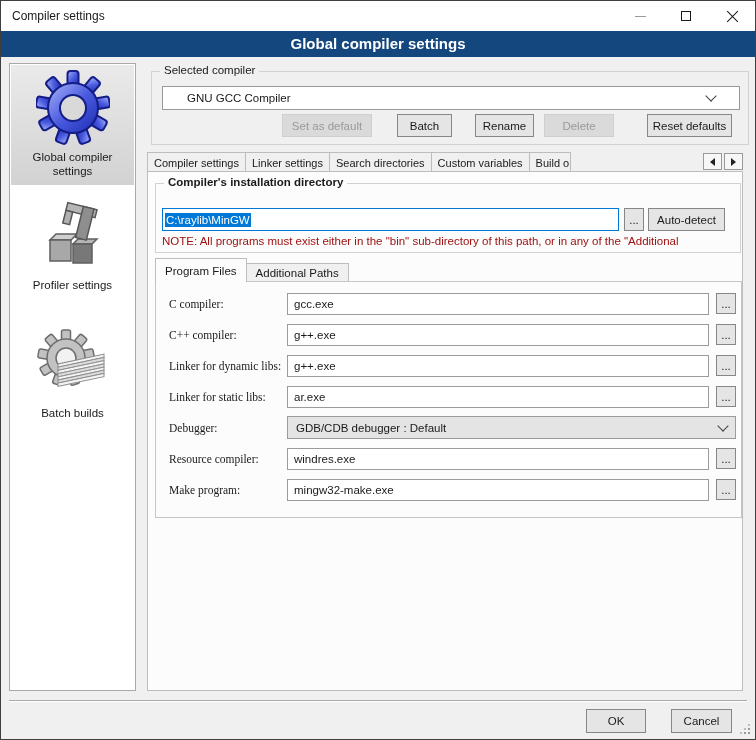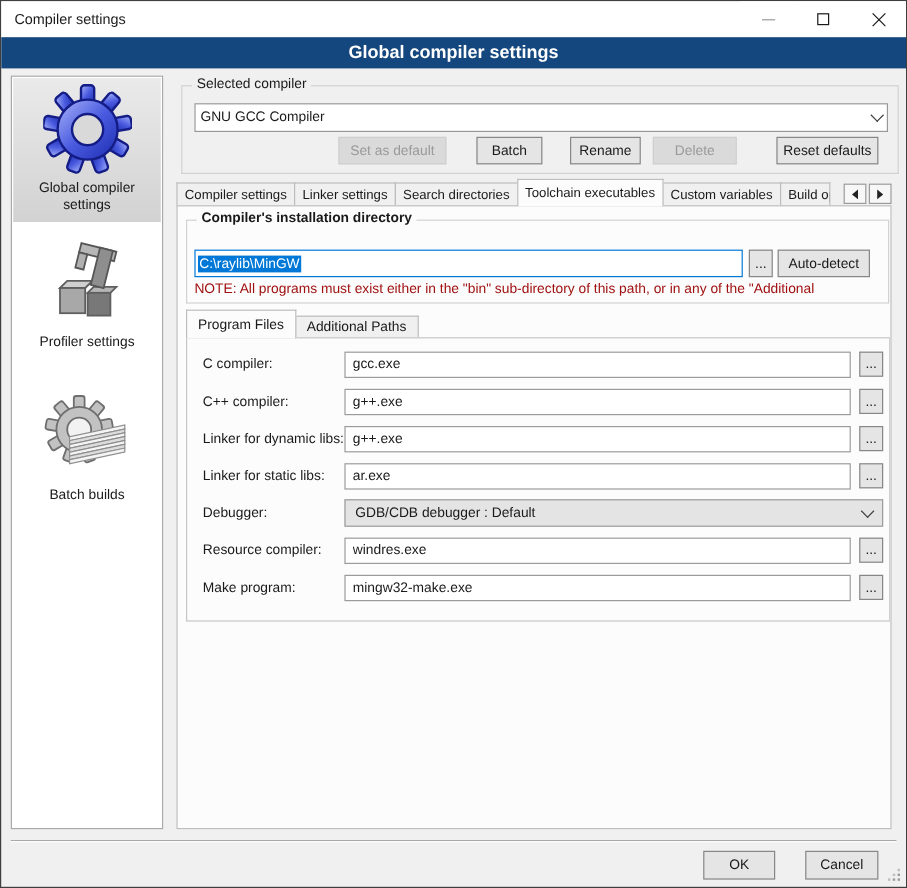--- a/index.html
+++ b/index.html
@@ -30,21 +30,21 @@
   .side-item + .side-item{margin-top:8px;text-align:right;}
   .side-item:nth-child(3){margin-top:22px;}
   .side-label{font-size:11.5px;line-height:14px;margin-top:4px;max-width:112px;}
   
   .group{position:absolute;border:1px solid #d2d2d2;box-sizing:border-box;}
   .legend{position:absolute;top:-8px;left:8px;padding:0 4px;font-size:11.5px;}
   .sel-group{left:150px;top:70px;width:598px;height:74px;}
   .sel-group .legend{background:#f0f0f0;}
   
   .combobox{background:#fff;border:1px solid #999;display:flex;align-items:center;
-    padding:0 4px;box-sizing:border-box;}
+    padding:0 24px;box-sizing:border-box;}
   .chev{width:7px;height:7px;border-right:1.5px solid #404040;border-bottom:1.5px solid #404040;
     transform:rotate(45deg);margin-left:auto;margin-top:-4px;flex:none;}
   .main-combo{position:absolute;left:10px;right:8px;top:14px;height:24px;}
   
   .btn{position:absolute;height:23px;box-sizing:border-box;background:#e5e5e5;border:1px solid #878787;
     display:flex;align-items:center;justify-content:center;font-size:11.5px;padding:0 4px;}
   .btn.disabled{background:#dadada;border-color:#cfcfcf;color:#9a9a9a;}
   
   .tabs1{position:absolute;left:146px;top:148px;width:596px;height:23px;display:flex;align-items:flex-end;}
   .tab{height:20px;box-sizing:border-box;border:1px solid #bdbdbd;border-bottom:none;background:#f0f0f0;
@@ -70,21 +70,21 @@
     color:#a01212;font-size:11.5px;}
   
   .tabs2{position:absolute;left:7px;top:85px;height:25px;display:flex;align-items:flex-end;}
   .tab2{height:19px;box-sizing:border-box;border:1px solid #bdbdbd;border-bottom:none;background:#f0f0f0;
     display:flex;align-items:center;padding:0 9px;font-size:11.5px;white-space:nowrap;margin-right:-1px;}
   .tab2.active{height:24px;background:#fcfcfc;position:relative;z-index:2;}
   
   .panel2{position:absolute;left:7px;top:109px;width:587px;height:237px;background:#fcfcfc;
     border:1px solid #c6c6c6;box-sizing:border-box;z-index:1;}
   .frow{position:absolute;left:13px;width:567px;height:23px;display:flex;align-items:center;}
-  .flabel{width:118px;flex:none;font-size:11.5px;}
+  .flabel{width:118px;flex:none;font-size:11.5px;font-family:Liberation Serif, serif;}
   .finput{flex:1;height:22px;box-sizing:border-box;border:1px solid #9b9b9b;background:#fff;
     font-family:"Liberation Sans",sans-serif;font-size:11.5px;padding:0 6px;color:#1a1a1a;outline:none;}
   .browse-row{flex:none;width:20px;height:21px;margin-left:7px;position:static;}
   .fcombo{flex:1;height:23px;box-sizing:border-box;border:1px solid #9b9b9b;background:#e4e4e4;
     display:flex;align-items:center;padding:0 8px;font-size:11.5px;}
   
   .hsep{position:absolute;left:8px;right:8px;top:699px;height:0;border-top:1px solid #a9a9a9;border-bottom:1px solid #fff;}
   .ok-btn{left:585px;top:708px;width:60px;height:24px;}
   .cancel-btn{left:670px;top:708px;width:61px;height:24px;}
   .grip{position:absolute;right:5px;bottom:5px;width:10px;height:10px;}
@@ -200,21 +200,20 @@
     <div class="btn" style="left:245px;top:42px;width:55px;">Batch</div>
     <div class="btn" style="left:323px;top:42px;width:59px;">Rename</div>
     <div class="btn disabled" style="left:392px;top:42px;width:70px;">Delete</div>
     <div class="btn" style="left:495px;top:42px;width:85px;">Reset defaults</div>
   </div>
 
   <div class="tabs1">
     <div class="tab">Compiler settings</div>
     <div class="tab">Linker settings</div>
     <div class="tab">Search directories</div>
-    <div class="tab active">Toolchain executables</div>
     <div class="tab">Custom variables</div>
     <div class="tab clipped">Build options</div>
     <div class="tab-arrows">
       <div class="arrow-btn">
           <span class="tri-l"></span>
         </div>
       <div class="arrow-btn">
           <span class="tri-r"></span>
         </div>
     </div>

